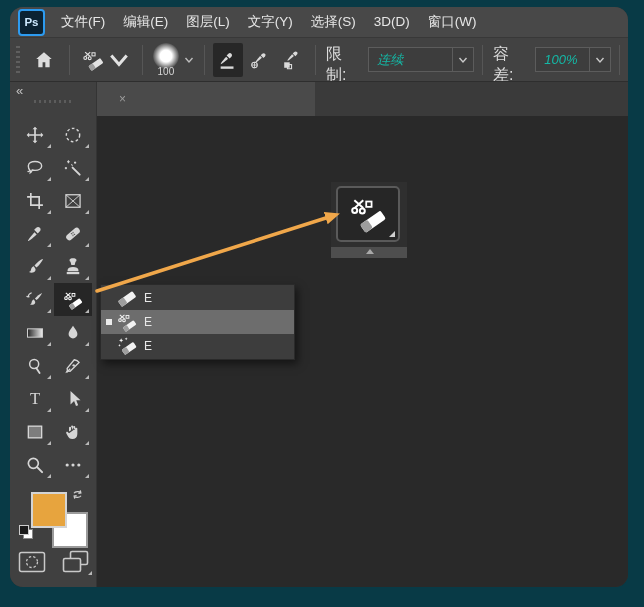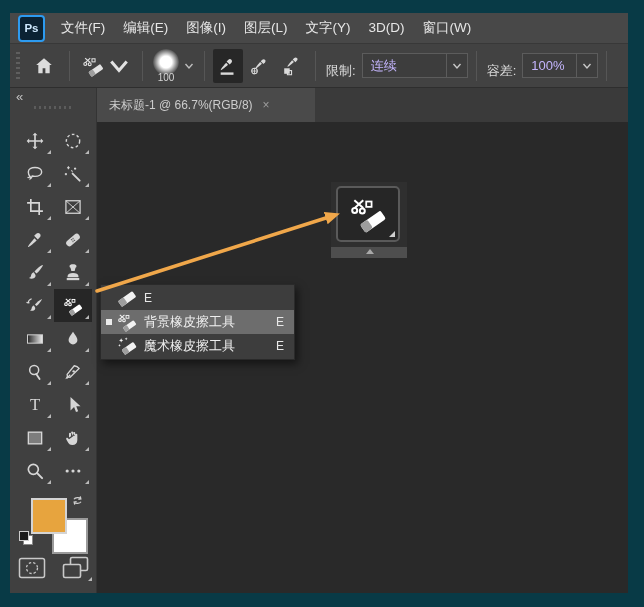--- a/index.html
+++ b/index.html
@@ -1,20 +1,20 @@
 <!DOCTYPE html>
 <html><head>
 <meta charset="utf-8">
 <style>
   html,body{margin:0;padding:0;}
   body{font-family:"Liberation Sans","DejaVu Sans",sans-serif;}
   #stage{position:relative;width:644px;height:607px;background:#083a46;overflow:hidden;}
 
   
-  .app-window{position:absolute;left:10px;top:13px;width:618px;height:580px;background:#333;overflow:hidden;}
+  .app-window{position:absolute;left:10px;top:7px;width:618px;height:580px;background:#333;overflow:hidden;border-radius:13px;}
 
   
   .menubar{height:30px;background:#484848;display:flex;align-items:center;white-space:nowrap;overflow:hidden;}
   .ps-logo{width:23px;height:23px;margin:0 7px 0 8px;border:2px solid #2d9bf0;border-radius:4px;
            background:#0b2233;color:#cfe9ff;font-size:11.5px;font-weight:bold;
            display:flex;align-items:center;justify-content:center;flex:0 0 auto;}
   .menu-item{padding:0 9px;color:#e6e6e6;font-size:13.5px;line-height:30px;flex:0 0 auto;}
 
   
   .optionsbar{height:45px;background:#424242;border-top:1px solid #383838;border-bottom:1px solid #2e2e2e;
@@ -29,23 +29,23 @@
   .opt-toolbtn .icon{width:22px;height:22px;color:#e2e2e2;}
   .chev{width:10px;height:10px;color:#bdbdbd;}
   .brush-group{display:flex;align-items:center;gap:5px;margin:0 2px;}
   .brush-stack{display:flex;flex-direction:column;align-items:center;}
   .brush-preview{width:26px;height:26px;border-radius:50%;
      background:radial-gradient(circle,#ffffff 0%,#ffffff 32%,rgba(255,255,255,0) 74%);}
   .brush-size{font-size:10px;color:#d6d6d6;line-height:10px;margin-top:-2px;}
   .sample-btn{width:30px;height:34px;display:flex;align-items:center;justify-content:center;border-radius:2px;}
   .sample-btn .icon{width:22px;height:22px;color:#dadada;}
   .sample-btn.active{background:#272727;}
-  .opt-label{font-size:13px;margin:11px 6px 0 2px;color:#dcdcdc;}
+  .opt-label{font-size:16px;margin:11px 6px 0 2px;color:#dcdcdc;}
   .dd{display:flex;align-items:center;background:#3d3d3d;border:1px solid #5c5c5c;height:25px;box-sizing:border-box;}
-  .dd .dd-value{padding:0 8px;font-size:13px;color:#c4b5fd;flex:1;}
+  .dd .dd-value{padding:0 8px;font-size:13px;color:#14b8a6;flex:1;font-style:italic;}
   .dd .dd-chev{width:20px;align-self:stretch;display:flex;align-items:center;justify-content:center;border-left:1px solid #5c5c5c;}
   .dd .dd-chev .chev{color:#c8c8c8;}
   .dd-limit{width:106px;}
   .dd-tol{width:76px;}
 
   
   .main{position:absolute;left:0;top:75px;right:0;bottom:0;display:flex;}
 
   
   .toolpanel{position:relative;width:87px;background:#404040;flex:0 0 auto;border-right:1px solid #343434;box-sizing:border-box;}
@@ -111,23 +111,23 @@
 <body>
 
 <div id="stage" style="background: rgb(8, 58, 70);">
   <div class="app-window">
 
     <div class="menubar">
       <div class="ps-logo">Ps</div>
       <div style="display:flex;">
           <div class="menu-item">文件(F)</div>
           <div class="menu-item">编辑(E)</div>
-          <div class="menu-item">图像(I)</div>
           <div class="menu-item">图层(L)</div>
           <div class="menu-item">文字(Y)</div>
+          <div class="menu-item">选择(S)</div>
           <div class="menu-item">3D(D)</div>
           <div class="menu-item">窗口(W)</div>
         </div>
     </div>
 
     <div class="optionsbar">
       <div class="grip-v"></div>
       <span class="icon opt-home">
           <svg viewBox="0 0 24 24">
             <path d="M12 3.5l8.5 7.5h-2.3v9h-4.7v-5.5h-3v5.5H5.8v-9H3.5z" fill="currentColor"></path>
@@ -452,21 +452,20 @@
               <svg viewBox="0 0 27 23">
                 <rect x="8.5" y="1.5" width="17" height="13" rx="1.5" fill="none" stroke="currentColor" stroke-width="1.6"></rect>
                 <rect x="1.5" y="8.5" width="17" height="13" rx="1.5" fill="#404040" stroke="currentColor" stroke-width="1.6"></rect>
               </svg>
             </span>
         </div>
       </div>
       <div class="content">
         <div class="tabbar">
           <div class="doc-tab">
-            <span class="title">未标题-1 @ 66.7%(RGB/8)</span>
             <span class="close">×</span>
           </div>
         </div>
         <div class="workspace"></div>
       </div>
     </div>
   </div>
 
   <div class="callout">
     <div class="callout-btn">
@@ -512,39 +511,37 @@
               <circle cx="4.8" cy="13" r="2.1"></circle>
               <circle cx="11.2" cy="13.4" r="2.1"></circle>
             </g>
             <rect x="14.5" y="5.5" width="4.5" height="4.5" fill="none" stroke="currentColor" stroke-width="1.5"></rect>
             <g transform="rotate(-35 21 21)">
               <rect x="9" y="17.5" width="21" height="8.5" rx="1.8" fill="currentColor"></rect>
               <rect x="9" y="17.5" width="7.5" height="8.5" rx="1.8" fill="#9e9e9e"></rect>
             </g>
           </svg>
         </span>
-        <span class="fly-label">背景橡皮擦工具</span>
         <span class="fly-key">E</span>
       </div>
       <div class="fly-row">
         <span class="fly-ind"></span>
         <span class="icon fly-icon">
           <svg viewBox="0 0 24 24">
             <g transform="rotate(-35 14 15)">
               <rect x="6" y="11.5" width="17" height="7.5" rx="1.5" fill="currentColor"></rect>
               <rect x="6" y="11.5" width="6.5" height="7.5" rx="1.5" fill="#9e9e9e"></rect>
             </g>
             <g fill="currentColor">
               <path d="M5 2.6l.8 1.8 1.8.8-1.8.8L5 7.8 4.2 6 2.4 5.2 4.2 4.4z"></path>
               <path d="M11 1.6l.55 1.25L12.8 3.4l-1.25.55L11 5.2l-.55-1.25L9.2 3.4l1.25-.55z"></path>
               <path d="M3 9.6l.5 1.1 1.1.5-1.1.5-.5 1.1-.5-1.1-1.1-.5 1.1-.5z"></path>
             </g>
           </svg>
         </span>
-        <span class="fly-label">魔术橡皮擦工具</span>
         <span class="fly-key">E</span>
       </div>
     </div>
 
   <svg class="arrow-svg">
     <defs>
       <marker id="ah" markerUnits="userSpaceOnUse" markerWidth="15" markerHeight="13" refX="3.5" refY="6.5" orient="auto">
         <path id="ah-path" d="M0 0L15 6.5L0 13z" fill="#f0a74a"></path>
       </marker>
     </defs>

